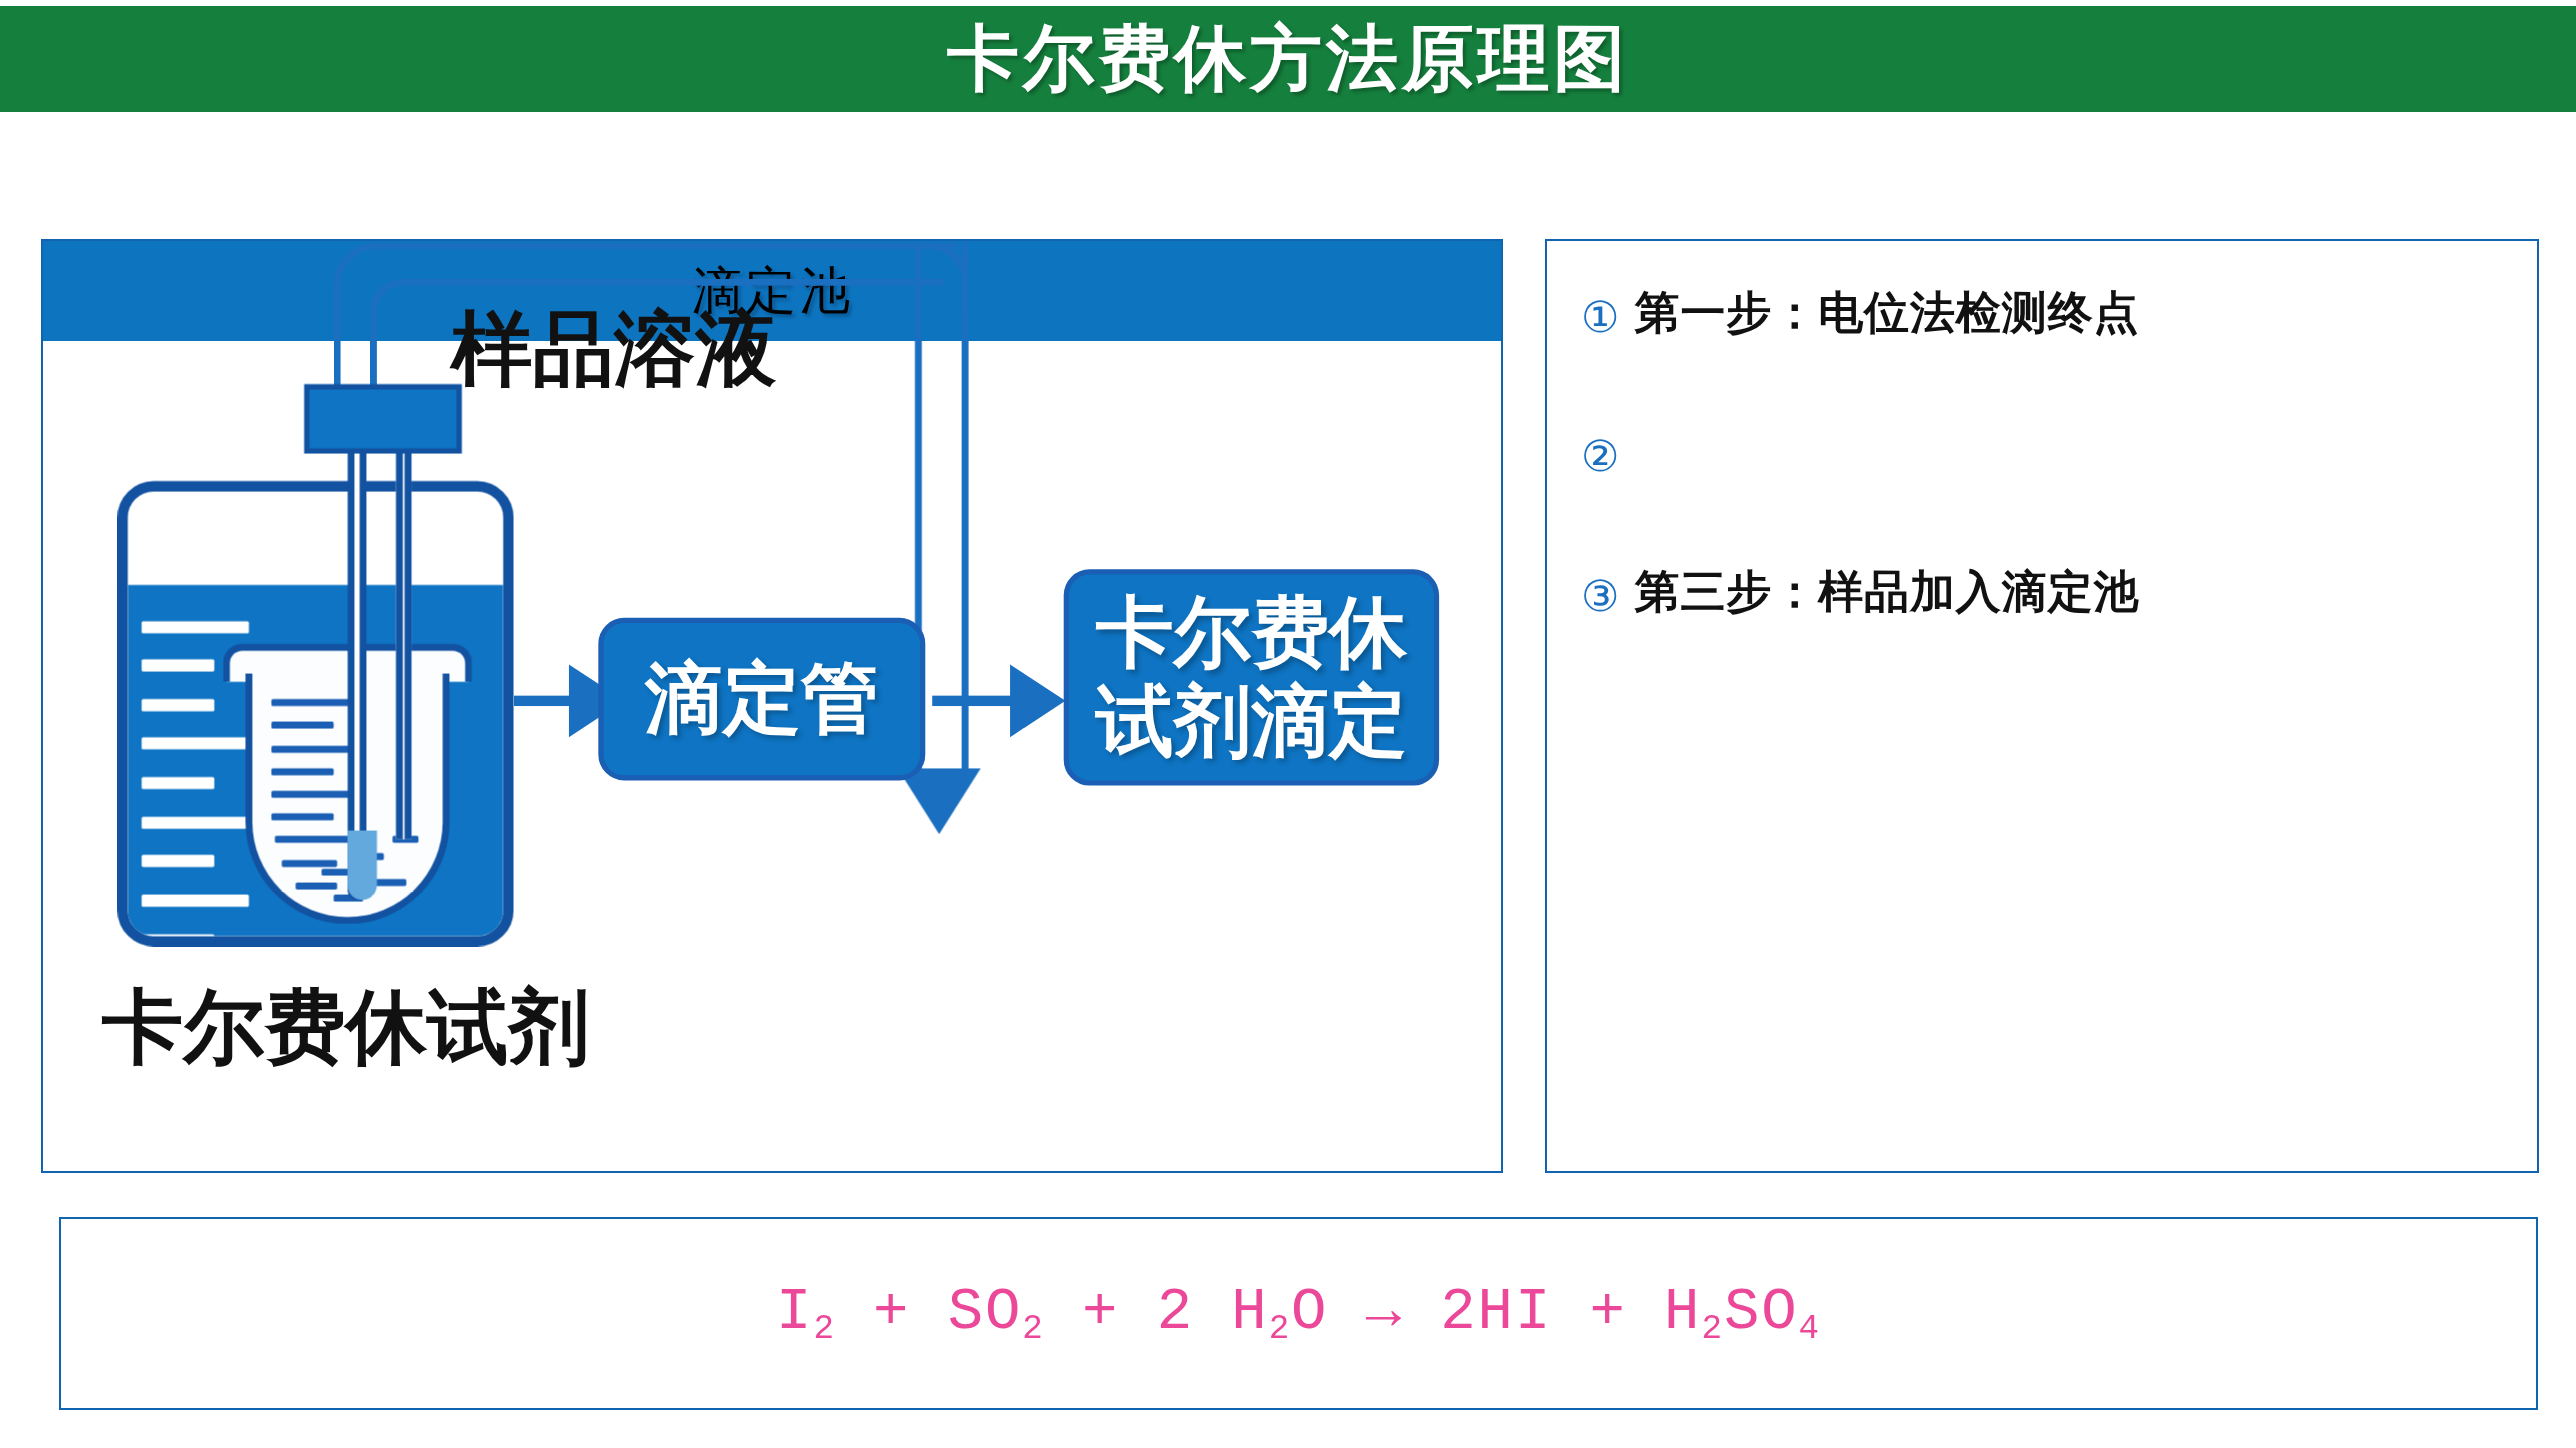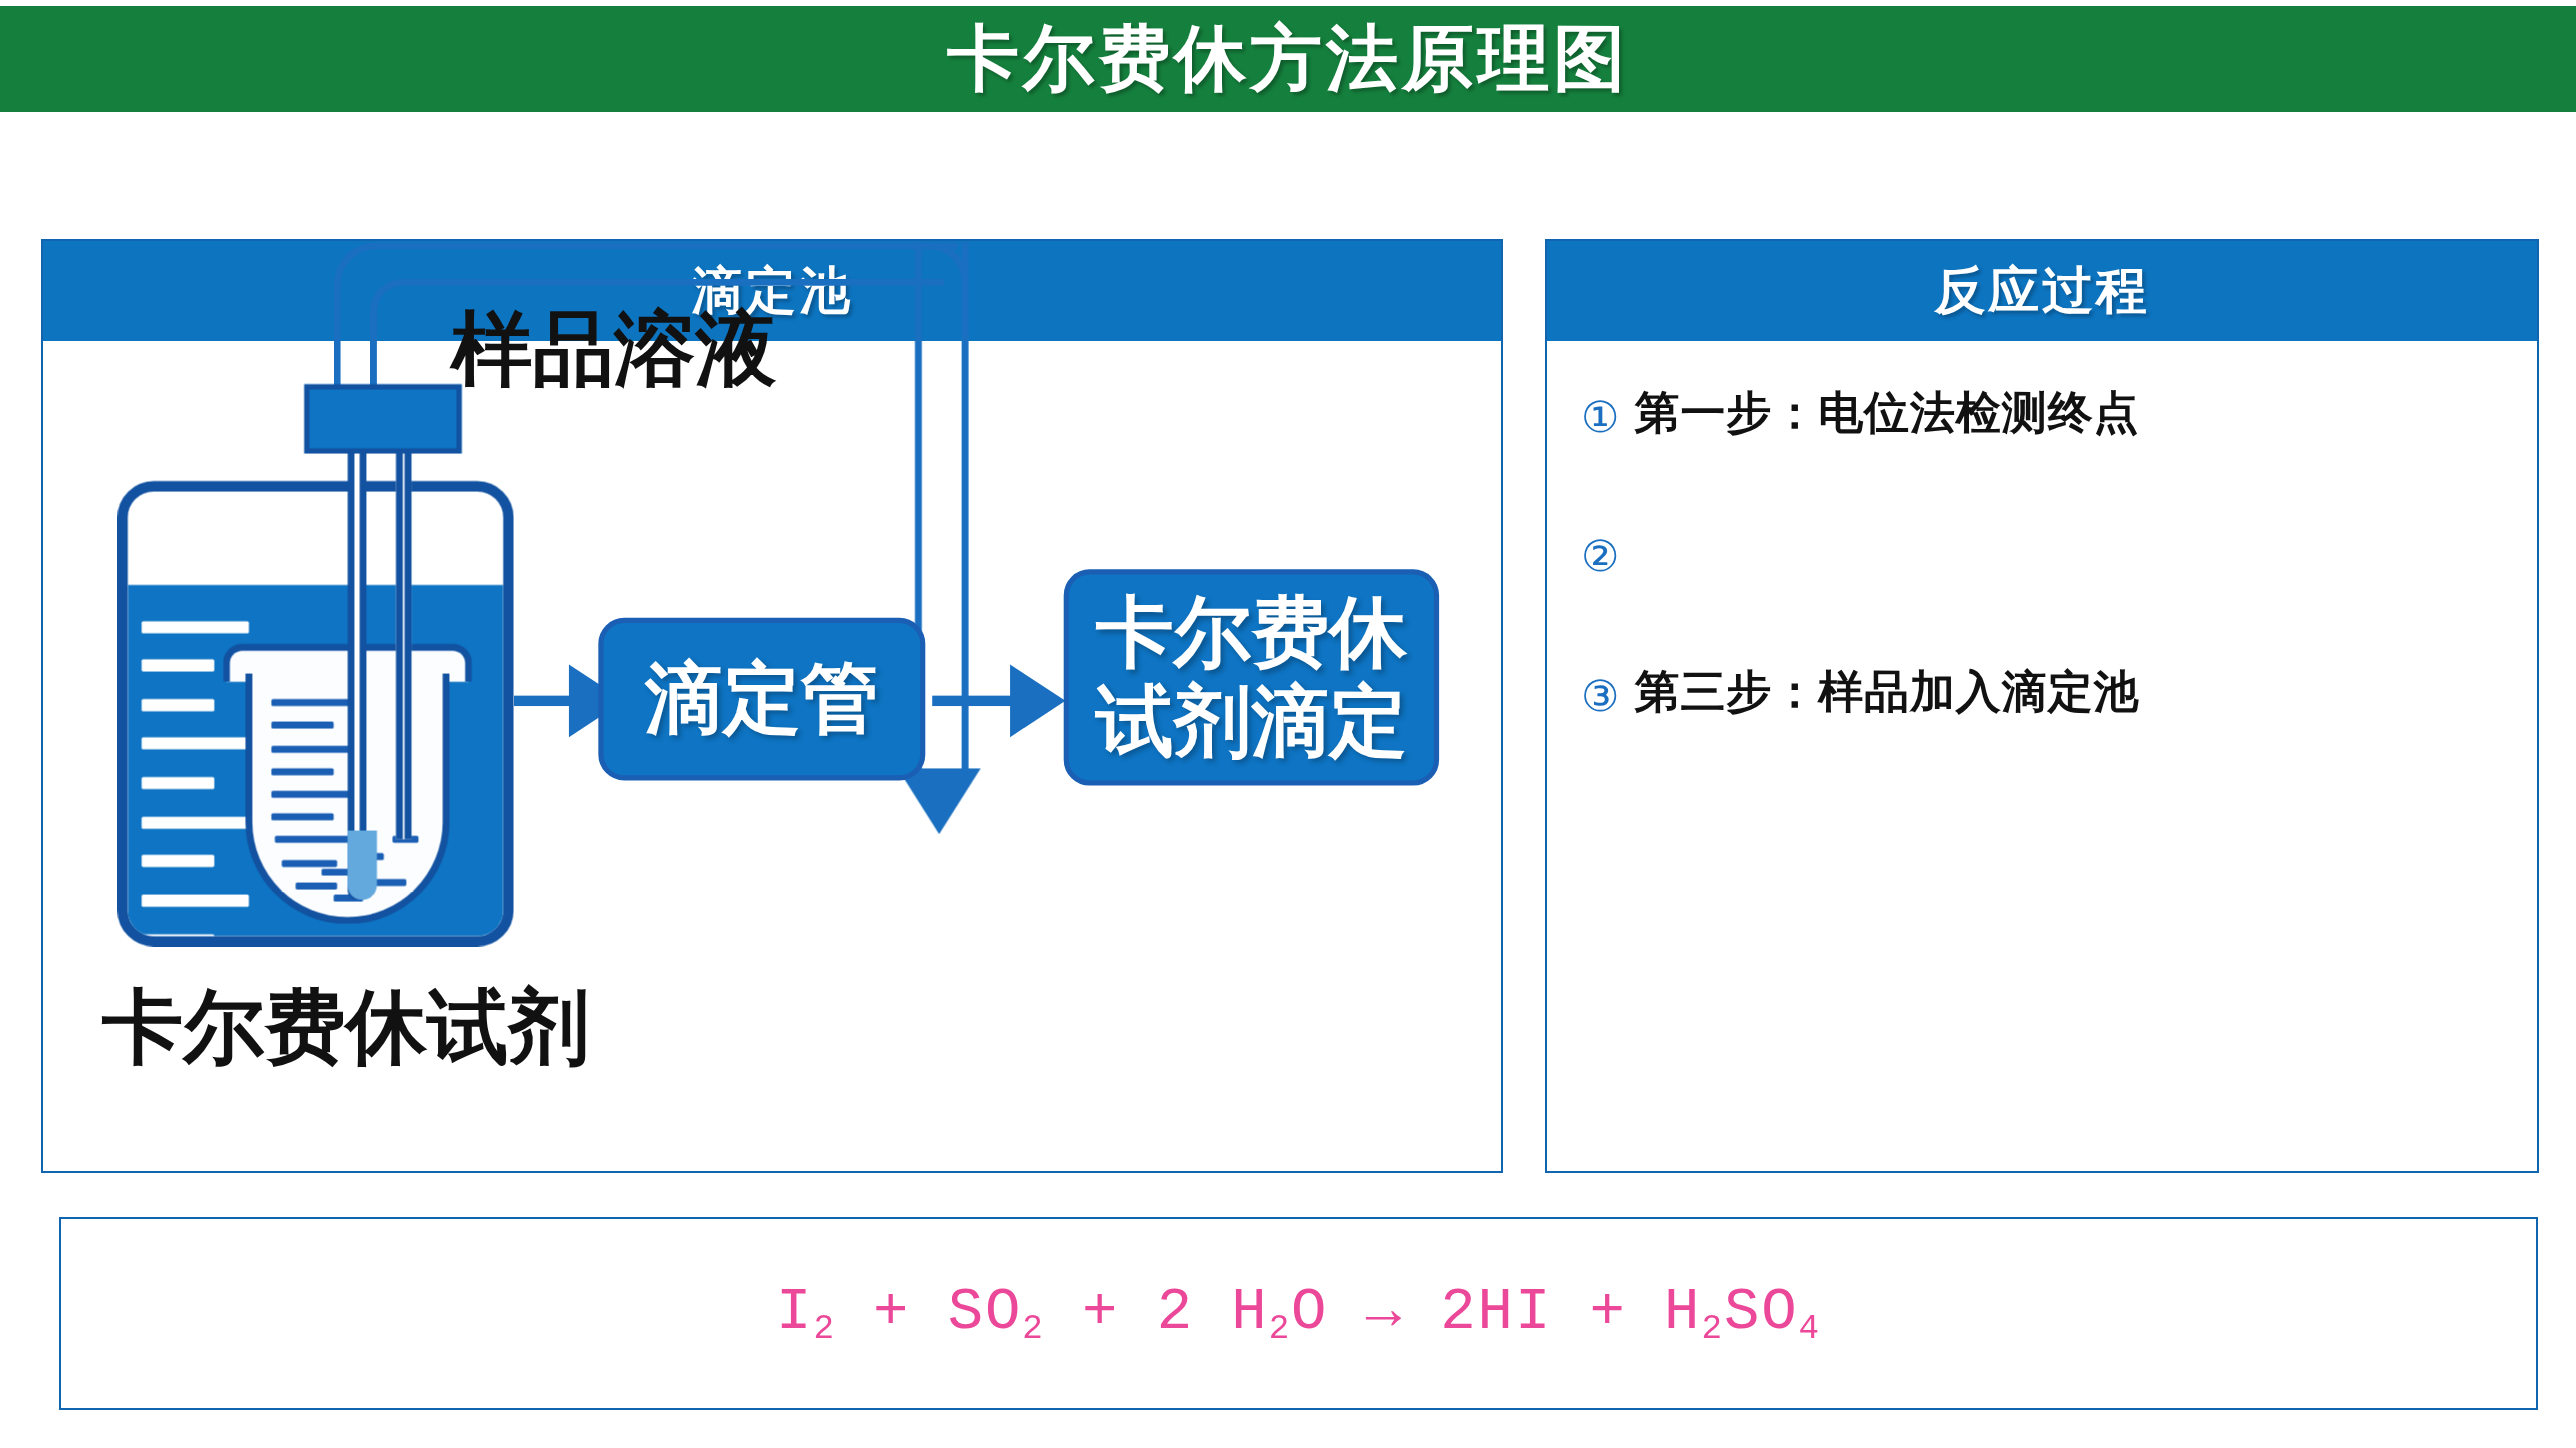--- a/index.html
+++ b/index.html
@@ -24,21 +24,21 @@
     position:absolute;background:#ffffff;
     border:2.8px solid #1164b0;box-sizing:border-box;
   }
   .panel-left{left:41px;top:239px;width:1462px;height:934px;}
   .panel-right{left:1545px;top:239px;width:994px;height:934px;}
   .panel-head{
     height:100px;background:#0d74c0;
     display:flex;align-items:center;justify-content:center;
   }
   .panel-head-text{
-    color:#ffffff;font-size:51px;font-weight:bold;letter-spacing:2.8px;
+    color:#000000;font-size:51px;font-weight:normal;letter-spacing:2.8px;
     text-shadow:2.8px 2.8px 3.8px rgba(0,0,0,.25);white-space:nowrap;
   }
   .panel-body{position:relative;width:100%;height:calc(100% - 100px);}
 
   
   .steps{padding:49px 0 0 34px;}
   .step{
     display:flex;align-items:flex-start;
     margin-bottom:91px;white-space:nowrap;
   }
@@ -263,23 +263,20 @@
             <div>试剂滴定</div>
           </div>
         </div>
 
       </div>
     </div>
   </div>
 </div>
 
 <div class="panel panel-right">
-  <div class="panel-head">
-    <div class="panel-head-text">反应过程</div>
-  </div>
   <div class="panel-body">
     <div class="steps">
       <div class="step">
         <span class="step-num">①</span>
         <span class="step-text">第一步：电位法检测终点</span>
       </div>
       <div class="step">
         <span class="step-num">②</span>
       </div>
       <div class="step">

